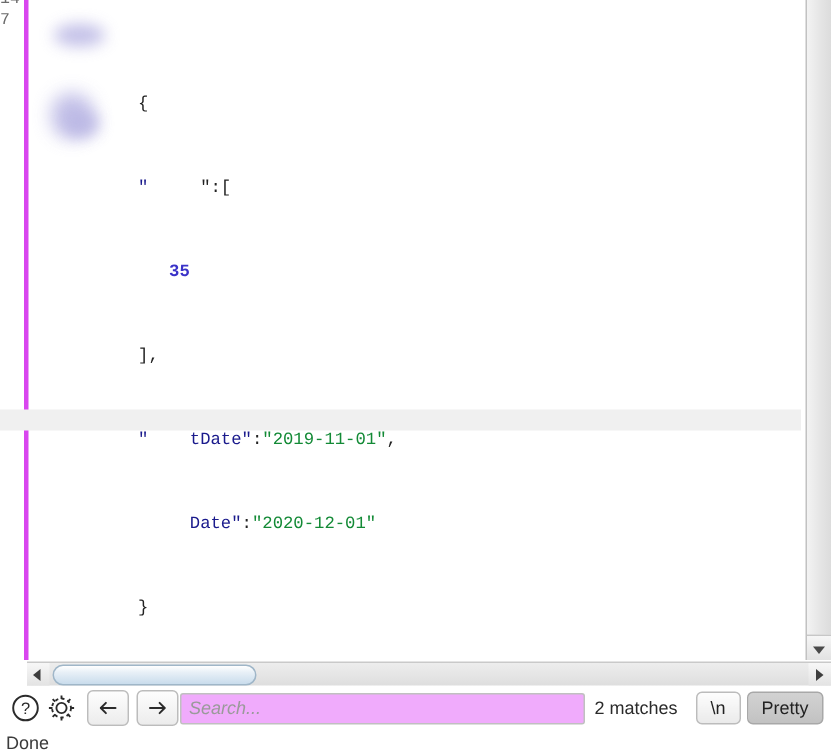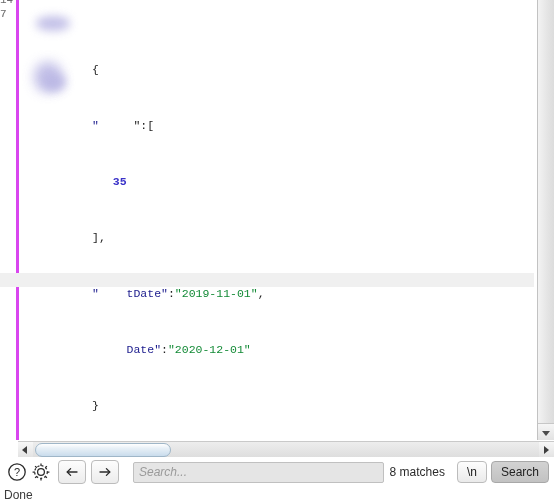--- a/index.html
+++ b/index.html
@@ -246,24 +246,24 @@
     align-items: center;
     justify-content: center;
     cursor: pointer;
     flex: 0 0 auto;
   }
   .nav-btn svg { display: block; }
 
   .search-field {
     flex: 1 1 auto;
     height: 21px;
-    margin: 0 6px 0 14px;
+    margin: 0 6px 0 1px;
     border: 1px solid #c0c0c0;
     border-radius: 2px;
-    background: #e5e5e5;
+    background: #f0abfc;
     font-family: "Liberation Sans", sans-serif;
     font-size: 12px;
     color: #333333;
     padding: 0 5px;
     box-sizing: border-box;
     outline: none;
     min-width: 0;
   }
   .search-field::placeholder {
     color: #9a9a9a;
@@ -421,25 +421,25 @@
       <svg width="14" height="12" viewBox="0 0 14 12">
         <g stroke="#2b2b2b" stroke-width="1.3" fill="none" stroke-linecap="round" stroke-linejoin="round">
           <path d="M2 6 H11.6"></path>
           <path d="M8.4 2.6 L11.8 6 L8.4 9.4"></path>
         </g>
       </svg>
     </div>
 
     <input class="search-field" type="text" placeholder="Search..." value="" style="">
 
-    <span class="match-count">8 matches</span>
+    <span class="match-count">2 matches</span>
 
     <div class="toggle-btn">\n</div>
 
-    <div class="toggle-btn active">Search</div>
+    <div class="toggle-btn active">Pretty</div>
 
   </div>
 
   <div class="statusbar">
     <span class="status-text">Done</span>
   </div>
 
 </div>
 
 </body></html>

